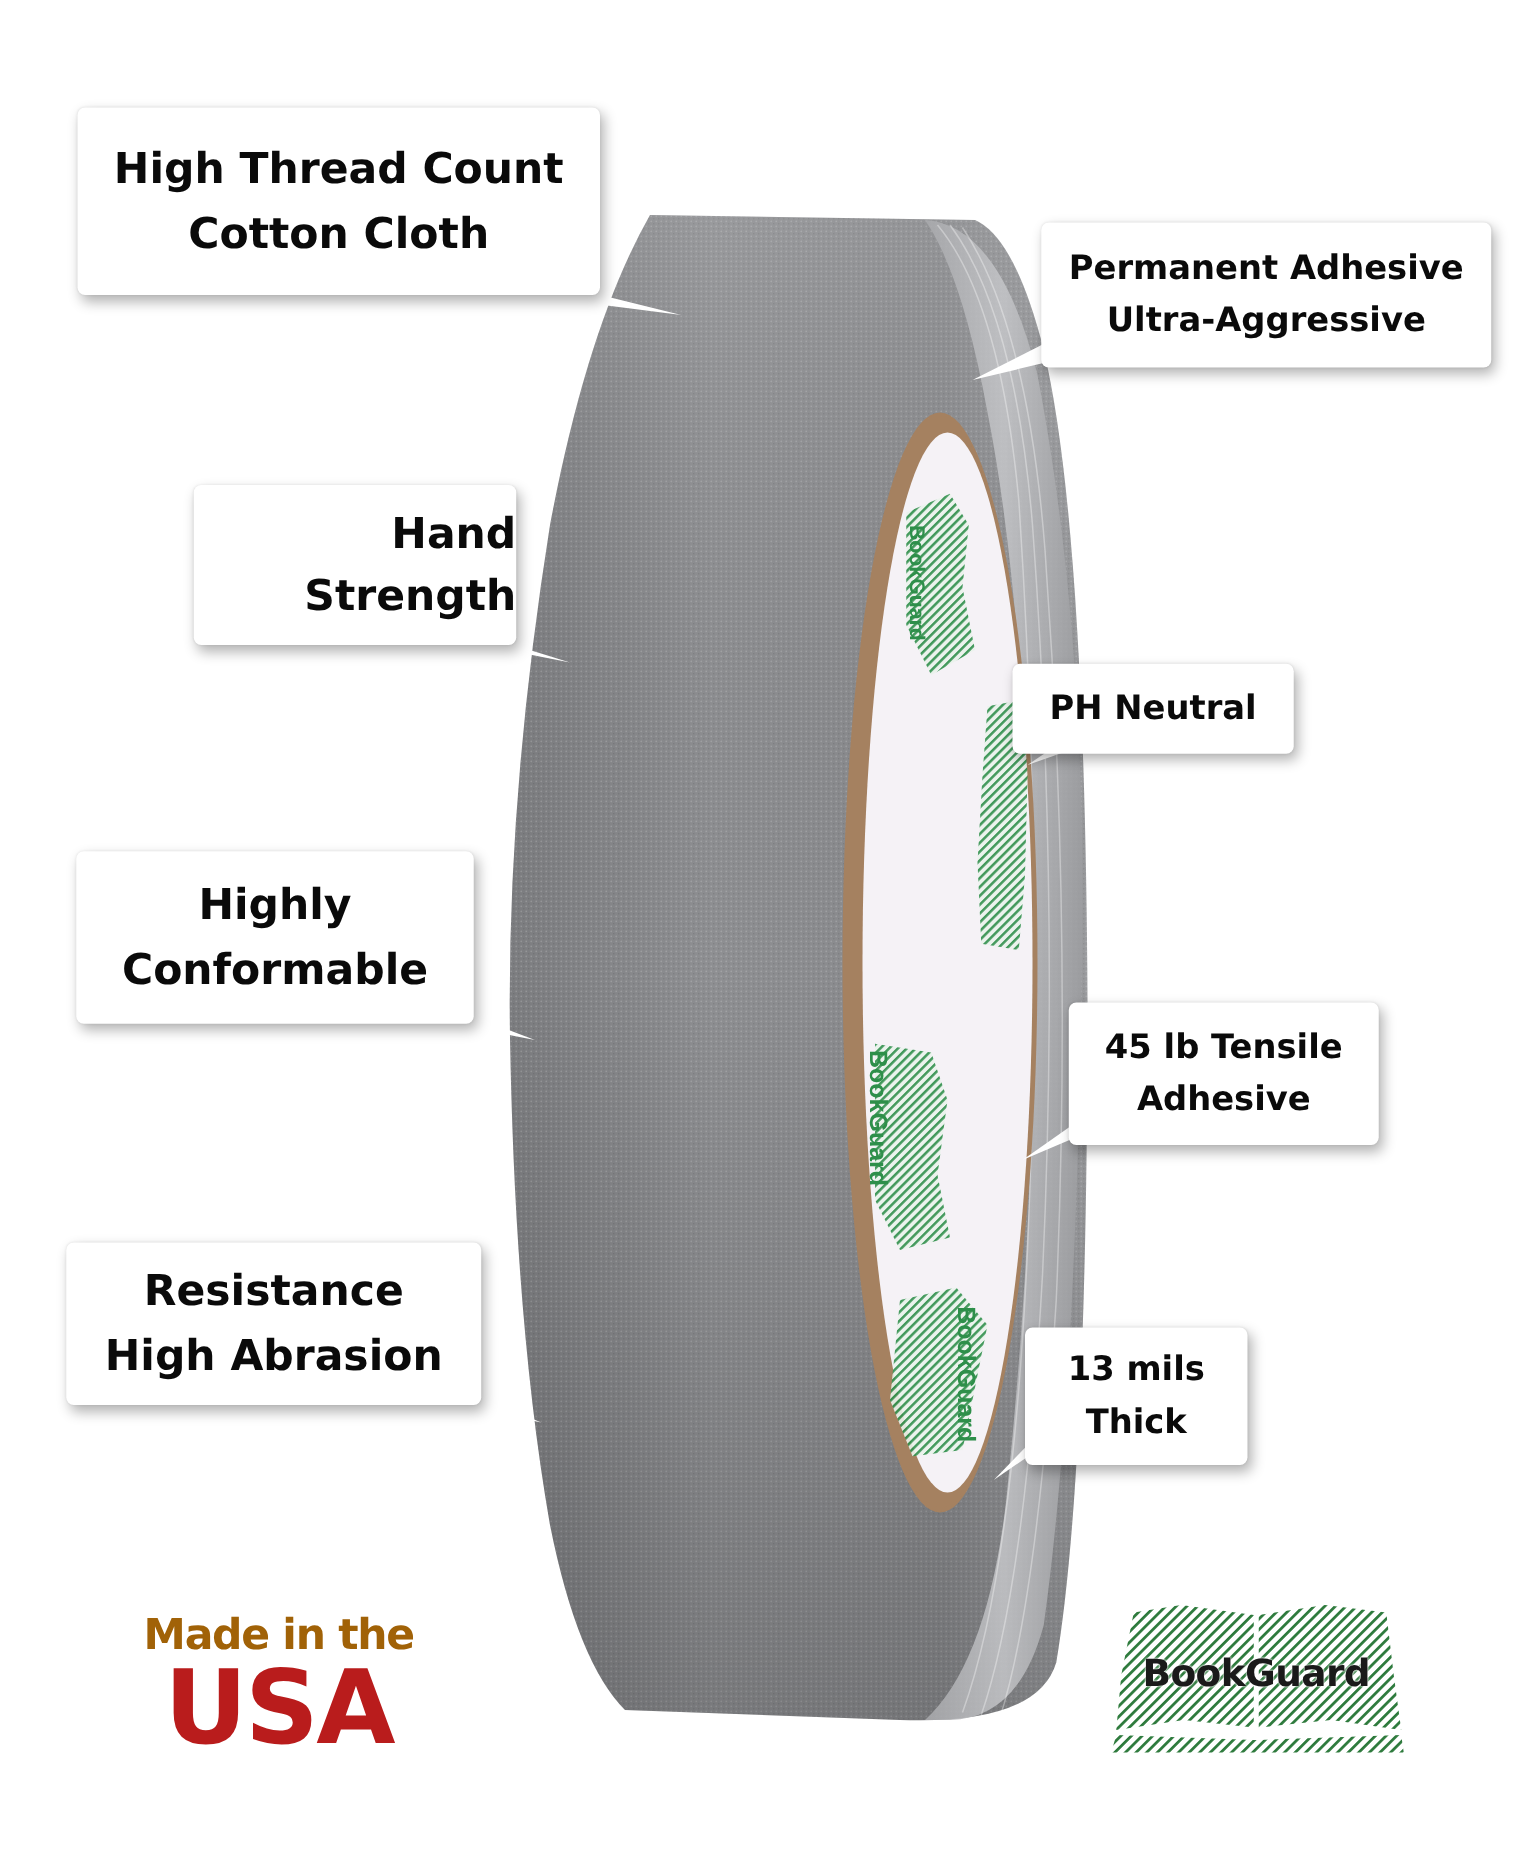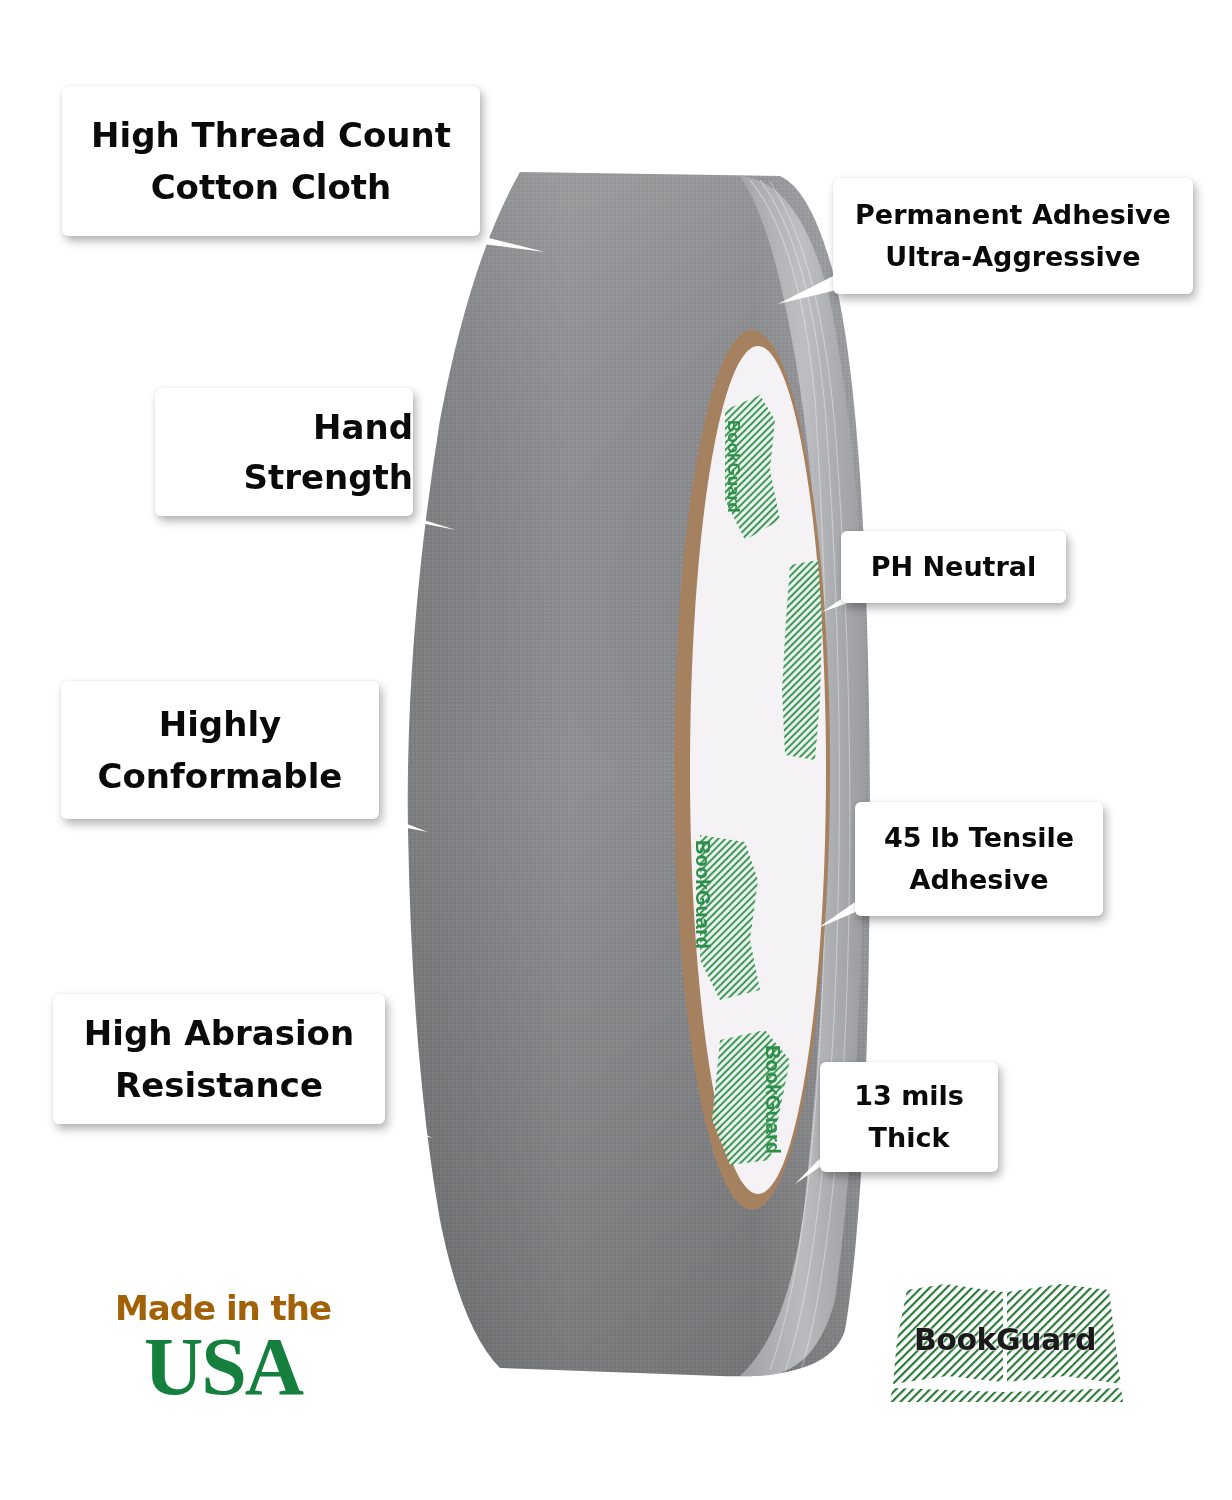--- a/index.html
+++ b/index.html
@@ -18,29 +18,29 @@
       text-align: center;
       color: #0a0a0a;
       font-weight: bold;
       z-index: 3;
     }
     .callout span { display: block; white-space: nowrap; }
 
     .c-thread   { left: 62px;  top: 86px;  width: 418px; height: 150px; font-size: 34px; line-height: 52px; }
     .c-adhesive { left: 833px; top: 178px; width: 360px; height: 116px; font-size: 27px; line-height: 42px; }
     .c-hand     { left: 155px; top: 388px; width: 258px; height: 128px; font-size: 34px; line-height: 50px; align-items: flex-end; }
-    .c-ph       { left: 841px; top: 531px; width: 225px; height: 72px;  font-size: 27px; line-height: 36px; }
+    .c-ph       { left: 810px; top: 531px; width: 225px; height: 72px;  font-size: 27px; line-height: 36px; }
     .c-conform  { left: 61px;  top: 681px; width: 318px; height: 138px; font-size: 34px; line-height: 52px; }
     .c-tensile  { left: 855px; top: 802px; width: 248px; height: 114px; font-size: 27px; line-height: 42px; }
     .c-abrasion { left: 53px;  top: 994px; width: 332px; height: 130px; font-size: 34px; line-height: 52px; }
     .c-mils     { left: 820px; top: 1062px; width: 178px; height: 110px; font-size: 27px; line-height: 42px; }
 
     .usa-badge { position: absolute; left: 98px; top: 1288px; width: 250px; height: 130px; z-index: 3; text-align: center; }
     .usa-top { color: #a16207; font-weight: bold; font-size: 34px; letter-spacing: -1px; line-height: 40px; display: block; white-space: nowrap; }
-    .usa-bottom { color: #15803d; font-weight: bold; font-size: 82px; letter-spacing: -2px; line-height: 82px; display: block; margin-top: -2px; font-family: Liberation Serif, serif; }
+    .usa-bottom { color: #b91c1c; font-weight: bold; font-size: 82px; letter-spacing: -2px; line-height: 82px; display: block; margin-top: -2px; }
 
     .bg-logo { position: absolute; left: 885px; top: 1280px; width: 240px; height: 125px; z-index: 3; }
     .bg-logo svg { position: absolute; left: 0; top: 0; width: 240px; height: 125px; }
     .bg-logo-text {
       position: absolute; left: 0; top: 42px; width: 240px; text-align: center;
       font-weight: bold; font-size: 30px; color: #1a1a1a; letter-spacing: -0.5px;
       text-shadow: 0 0 2px #fff, 0 0 2px #fff;
     }
   </style>
 </head>
@@ -152,22 +152,22 @@
   </div>
   <div class="callout c-conform">
     <span>Highly</span>
     <span>Conformable</span>
   </div>
   <div class="callout c-tensile">
     <span>45 lb Tensile</span>
     <span>Adhesive</span>
   </div>
   <div class="callout c-abrasion">
+    <span>Resistance</span>
     <span>High Abrasion</span>
-    <span>Resistance</span>
   </div>
   <div class="callout c-mils">
     <span>13 mils</span>
     <span>Thick</span>
   </div>
 
   <div class="usa-badge">
     <span class="usa-top">Made in the</span>
     <span class="usa-bottom">USA</span>
   </div>

